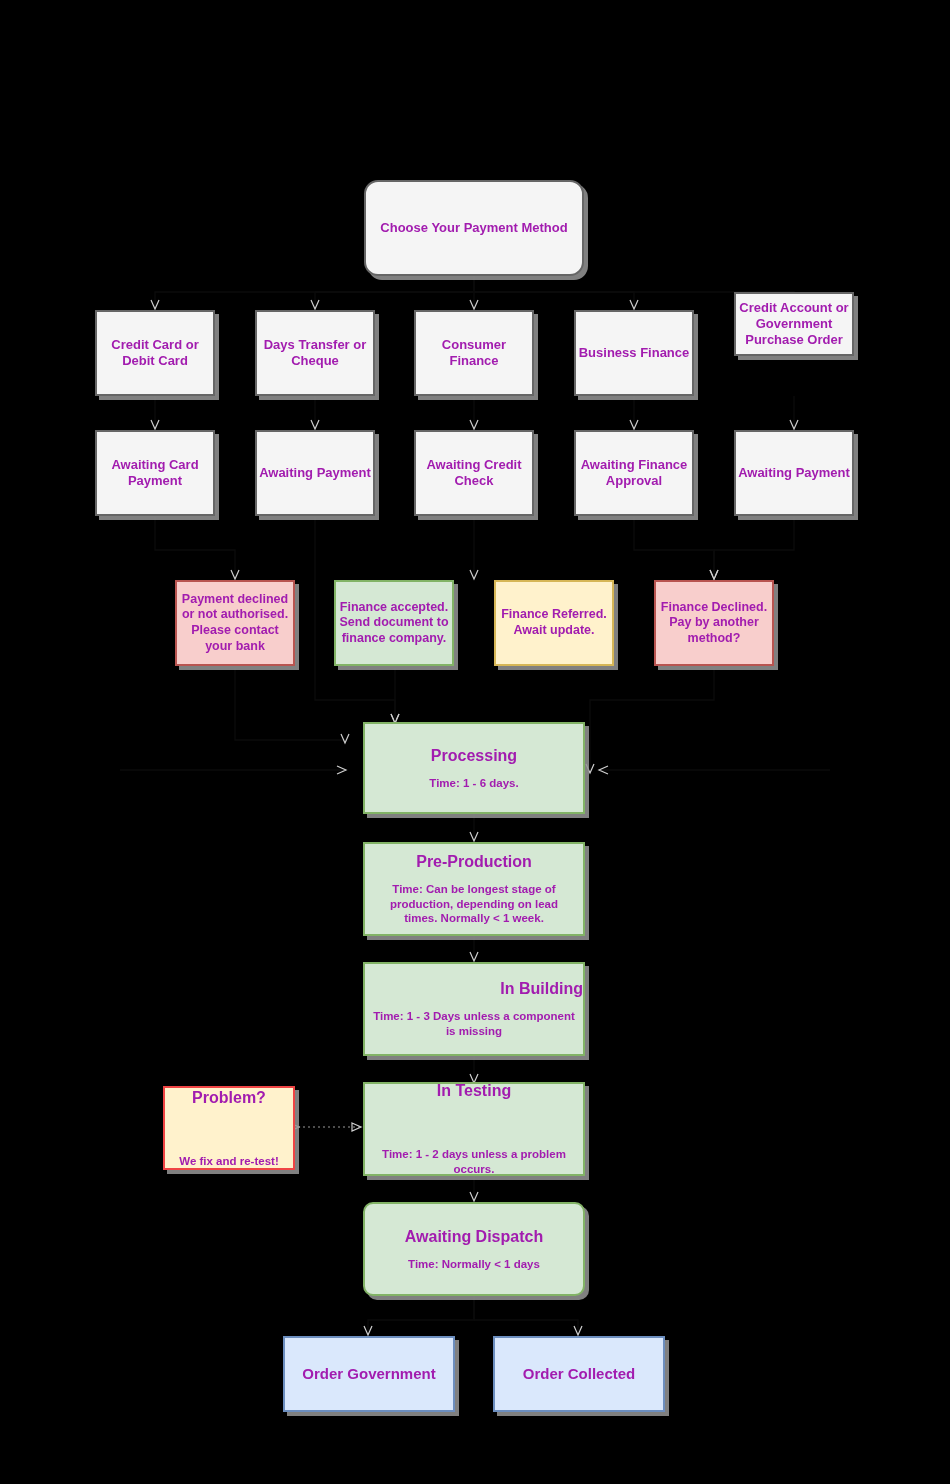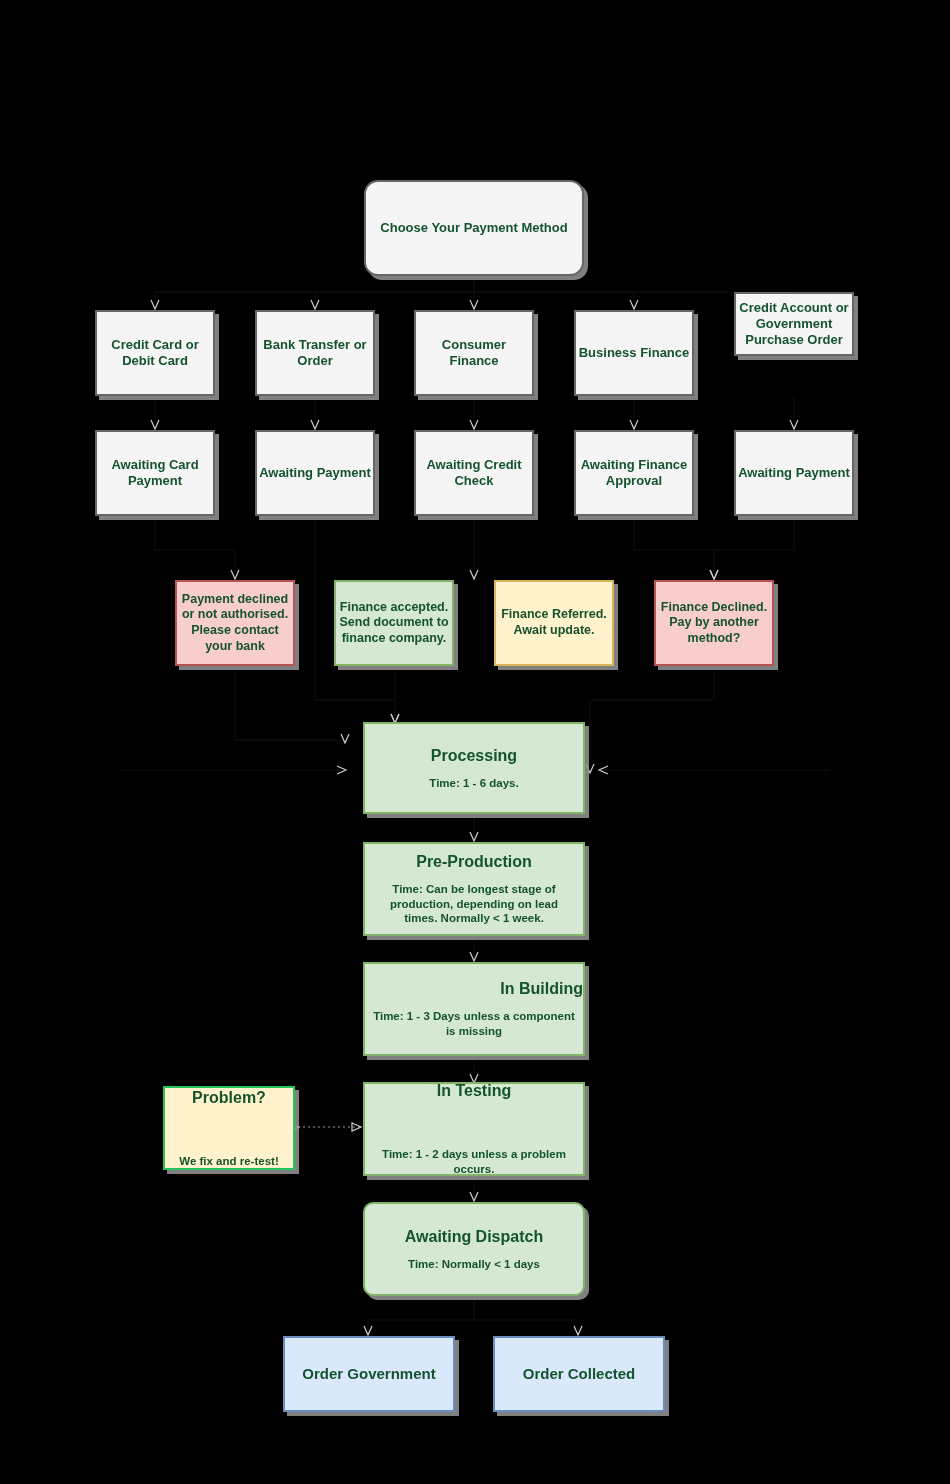--- a/index.html
+++ b/index.html
@@ -3,21 +3,21 @@
 <meta charset="utf-8">
 <style>
   html,body{margin:0;padding:0;background:#000;}
   body{width:950px;height:1484px;position:relative;overflow:hidden;
        font-family:"Liberation Sans","DejaVu Sans",sans-serif;}
   #canvas{position:absolute;left:0;top:0;width:950px;height:1484px;}
   svg.edges{position:absolute;left:0;top:0;width:950px;height:1484px;pointer-events:none;}
 
   .node{position:absolute;box-sizing:border-box;display:flex;flex-direction:column;
         align-items:center;justify-content:center;text-align:center;
-        color:#14532d;box-shadow:4px 4px 0 0 rgba(150,150,150,0.85);}
+        color:#a21caf;box-shadow:4px 4px 0 0 rgba(150,150,150,0.85);}
   .node .title{font-weight:bold;line-height:1.25;}
   .node .sub{font-weight:bold;line-height:1.3;}
 
   
   .n-plain{background:#f5f5f5;border:2px solid #666666;}
   .n-plain .title{font-size:13px;}
 
   
   .n-round{background:#f5f5f5;border:2px solid #666666;border-radius:14px;}
   .n-round .title{font-size:13px;}
@@ -36,21 +36,21 @@
 
   
   .n-blue{background:#dae8fc;border:2px solid #6c8ebf;}
   .n-blue .title{font-size:15px;}
 
   
   .n-stage{background:#d5e8d4;border:2px solid #82b366;}
   .n-stage .title{font-size:16px;margin-bottom:10px;}
   .n-stage .sub{font-size:11.5px;}
 
-  .n-prob{background:#fff2cc;border:2px solid #22c55e;}
+  .n-prob{background:#fff2cc;border:2px solid #ef4444;}
   .n-prob .title{font-size:16px;margin-bottom:8px;}
   .n-prob .sub{font-size:11.5px;margin-top:38px;}
 </style>
 </head>
 <body>
 
 <div id="canvas">
 
   <svg class="edges" viewBox="0 0 950 1484" xmlns="http://www.w3.org/2000/svg">
     <defs>
@@ -101,21 +101,21 @@
   </svg>
 
   <div class="node n-round" style="left:364px;top:180px;width:220px;height:96px;">
     <div class="title">Choose Your Payment Method</div>
   </div>
 
   <div class="node n-plain" style="left:95px;top:310px;width:120px;height:86px;">
     <div class="title">Credit Card or Debit Card</div>
   </div>
   <div class="node n-plain" style="left:255px;top:310px;width:120px;height:86px;">
-    <div class="title">Bank Transfer or Order</div>
+    <div class="title">Days Transfer or Cheque</div>
   </div>
   <div class="node n-plain" style="left:414px;top:310px;width:120px;height:86px;">
     <div class="title">Consumer Finance</div>
   </div>
   <div class="node n-plain" style="left:574px;top:310px;width:120px;height:86px;">
     <div class="title">Business Finance</div>
   </div>
   <div class="node n-plain" style="left:734px;top:292px;width:120px;height:64px;">
     <div class="title">Credit Account or Government Purchase Order</div>
   </div>

